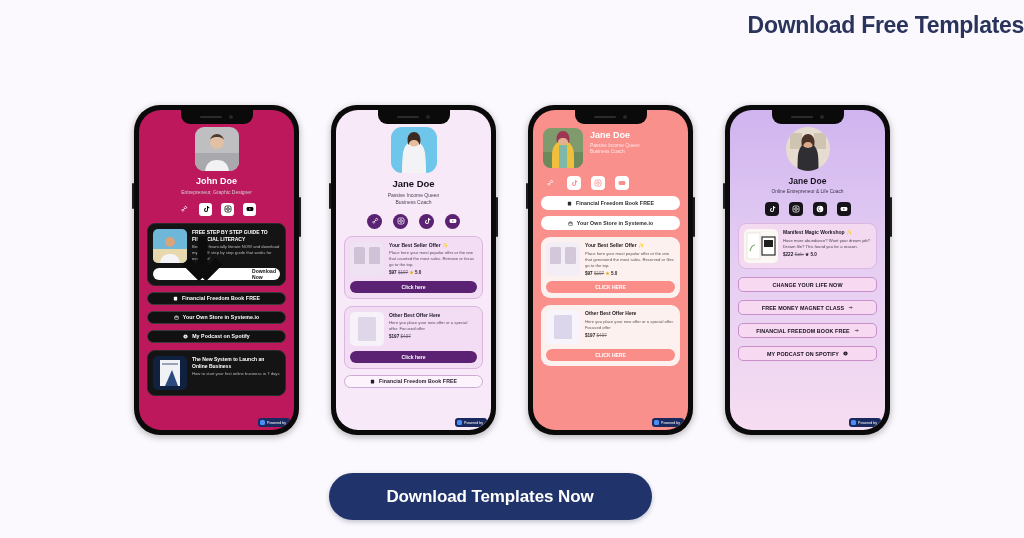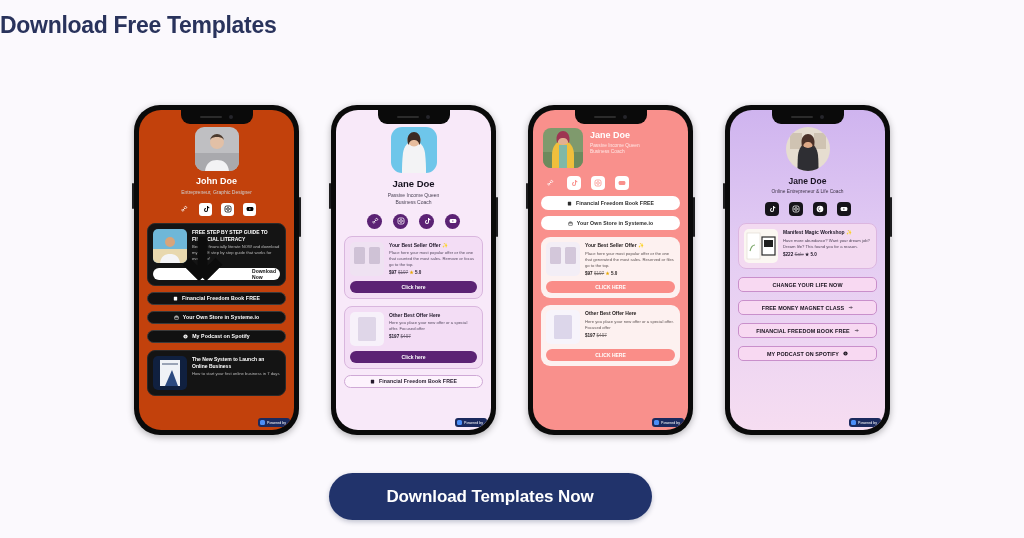--- a/index.html
+++ b/index.html
@@ -5,21 +5,21 @@
   * { box-sizing: border-box; margin: 0; padding: 0; }
   html, body {
     width: 1024px; height: 538px;
     background: #fbf9fd;
     font-family: "Liberation Sans", sans-serif;
     overflow: hidden;
   }
   .page { position: relative; width: 1024px; height: 538px; padding-top: 12px; }
 
   
-  .hdr { text-align: left; }
+  .hdr { text-align: right; }
   .hdr h1 {
     font-size: 23px; font-weight: 700; color: #29335c;
     letter-spacing: -0.3px; line-height: 1.2;
   }
   .hdr p {
     margin-top: 20px; font-size: 13.5px; color: #3c4257; font-weight: 400;
   }
 
   
   .phones {
@@ -78,21 +78,21 @@
   .card-title { font-size:5px; font-weight:700; line-height:1.35; }
   .card-desc { font-size:4.2px; line-height:1.42; margin-top:2px; }
   .card-price { font-size:4.6px; font-weight:700; margin-top:2px; }
   .card-price s { font-weight:400; opacity:.6; }
   .cta {
     display:flex; align-items:center; justify-content:center;
     height:12px; border-radius:6px; font-size:5px; font-weight:700; margin-top:5px;
   }
 
   
-  .p1 .inner { background:#c2410c; }
+  .p1 .inner { background:#be185d; }
   .p1 .pname { color:#fff; font-size:9px; }
   .p1 .pbio  { color:#cfcfcf; font-size:5px; margin-top:3px; }
   .p1 .sico  { color:#fff; }
   .p1 .sico.boxed { background:#fff; color:#000; }
   .p1 .card  { background:#141414; border:.5px solid #2a2a2a; }
   .p1 .card-title{ color:#fff; text-transform:uppercase; }
   .p1 .card-desc { color:#b9b9b9; }
   .p1 .cta   { background:#fff; color:#0c0c0c; }
   .p1 .btn   { background:#111; border:.6px solid #3a3a3a; color:#fff; }
 

